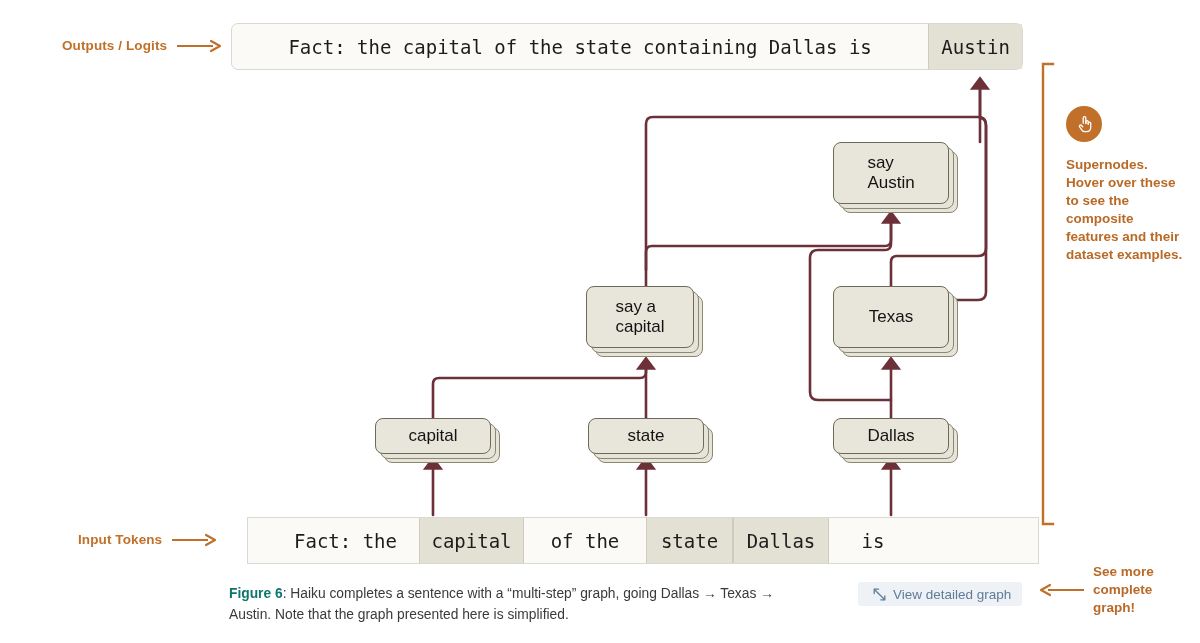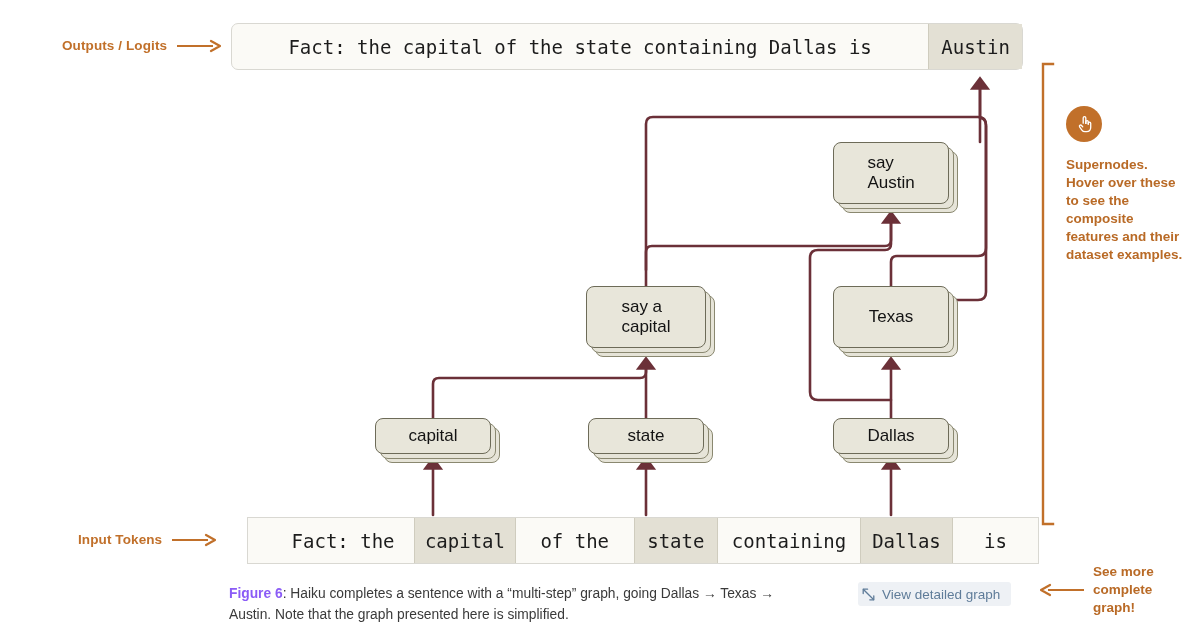--- a/index.html
+++ b/index.html
@@ -108,21 +108,21 @@
     text-align: left;
     font-size: 17px;
     color: #131313;
     line-height: 1.18;
     font-family: "Liberation Sans", sans-serif;
   }
 
   #node-capital     { left: 375px; top: 418px; width: 116px; height: 36px; }
   #node-state       { left: 588px; top: 418px; width: 116px; height: 36px; }
   #node-dallas      { left: 833px; top: 418px; width: 116px; height: 36px; }
-  #node-say-capital { left: 586px; top: 286px; width: 120px; height: 62px; }
+  #node-say-capital { left: 586px; top: 286px; width: 108px; height: 62px; }
   #node-texas       { left: 833px; top: 286px; width: 116px; height: 62px; }
   #node-say-austin  { left: 833px; top: 142px; width: 116px; height: 62px; }
 
   
   #supernode-callout {
     position: absolute;
     left: 1066px;
     top: 106px;
     width: 118px;
   }
@@ -146,29 +146,29 @@
   #figure-caption {
     position: absolute;
     left: 229px;
     top: 584px;
     width: 575px;
     font-size: 13.8px;
     line-height: 1.5;
     color: #3a3a3a;
     font-family: "Liberation Sans", sans-serif;
   }
-  #figure-caption .fig-label { font-weight: bold; color: #8b5cf6; }
+  #figure-caption .fig-label { font-weight: bold; color: #0f766e; }
 
   
   #view-detailed-graph {
     position: absolute;
     left: 858px;
     top: 582px;
     height: 24px;
-    padding: 0 11px 0 4px;
+    padding: 0 11px 0 15px;
     background: #eef1f5;
     border: none;
     border-radius: 3px;
     display: flex;
     align-items: center;
     gap: 7px;
     color: #5f7c99;
     font-size: 13.5px;
     font-family: "Liberation Sans", sans-serif;
     cursor: pointer;
@@ -213,21 +213,20 @@
 <div class="token-strip" id="output-strip">
   <div class="token-cell" style="width:698px">Fact: the capital of the state containing Dallas is</div>
   <div class="token-cell hl-strong" style="width:94px">Austin</div>
 </div>
 
 <div class="token-strip" id="input-strip">
   <div class="token-cell" style="width:147px">Fact: the</div>
   <div class="token-cell hl" style="width:105px">capital</div>
   <div class="token-cell" style="width:122px">of the</div>
   <div class="token-cell hl" style="width:87px">state</div>
-  <div class="token-cell" style="width:147px">containing</div>
   <div class="token-cell hl" style="width:96px">Dallas</div>
   <div class="token-cell" style="width:88px">is</div>
 </div>
 
 <svg id="graph-canvas" viewBox="0 0 1200 643">
   <defs>
     <marker id="ah" markerWidth="9" markerHeight="9" refX="3.0" refY="4.5" orient="auto" markerUnits="strokeWidth">
       <path d="M0,0.6 L0,8.4 L5.2,4.5 z" fill="#6b3038"></path>
     </marker>
   </defs>

